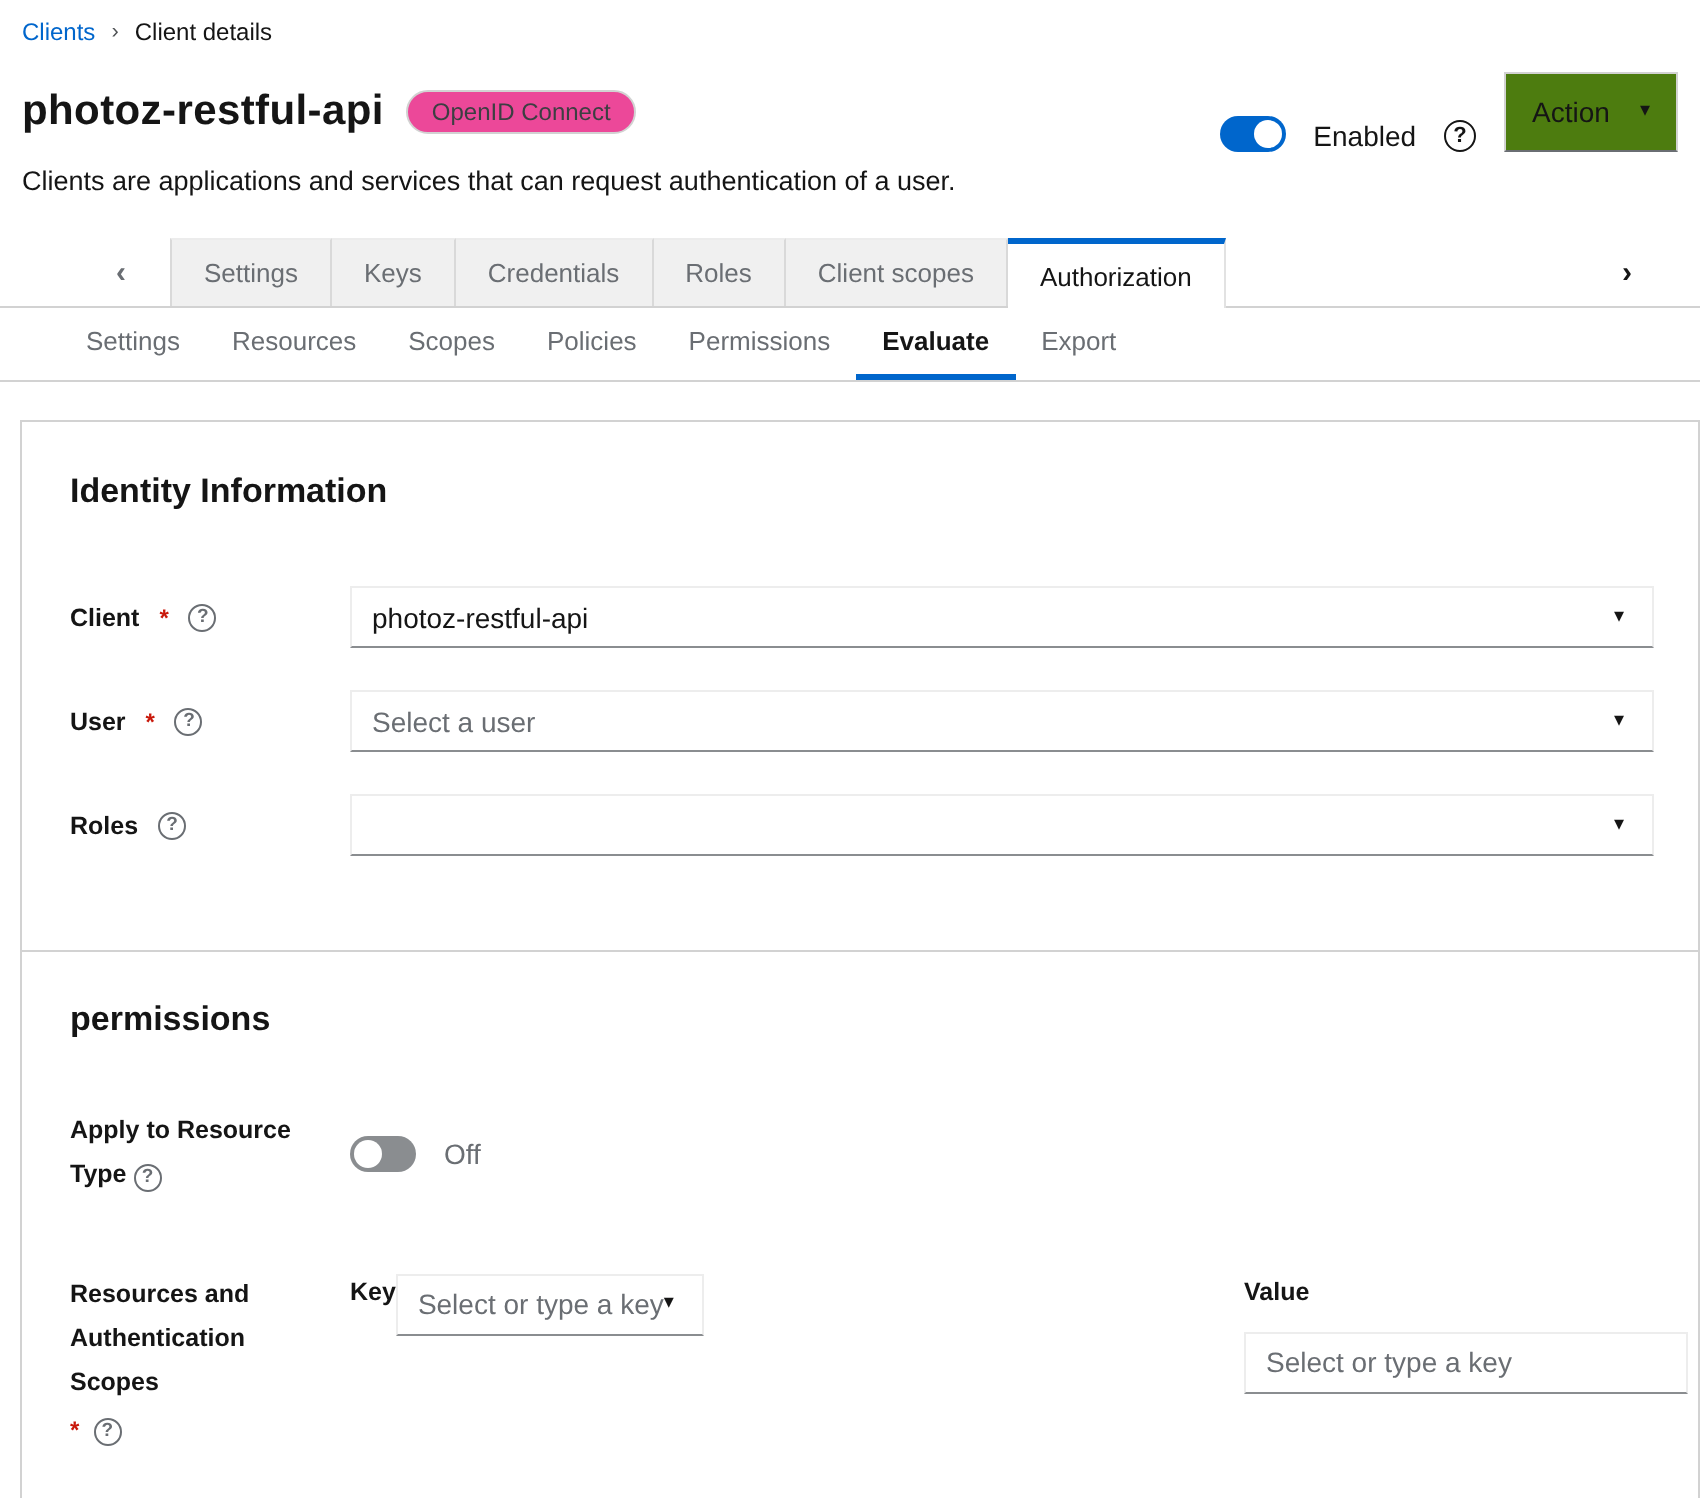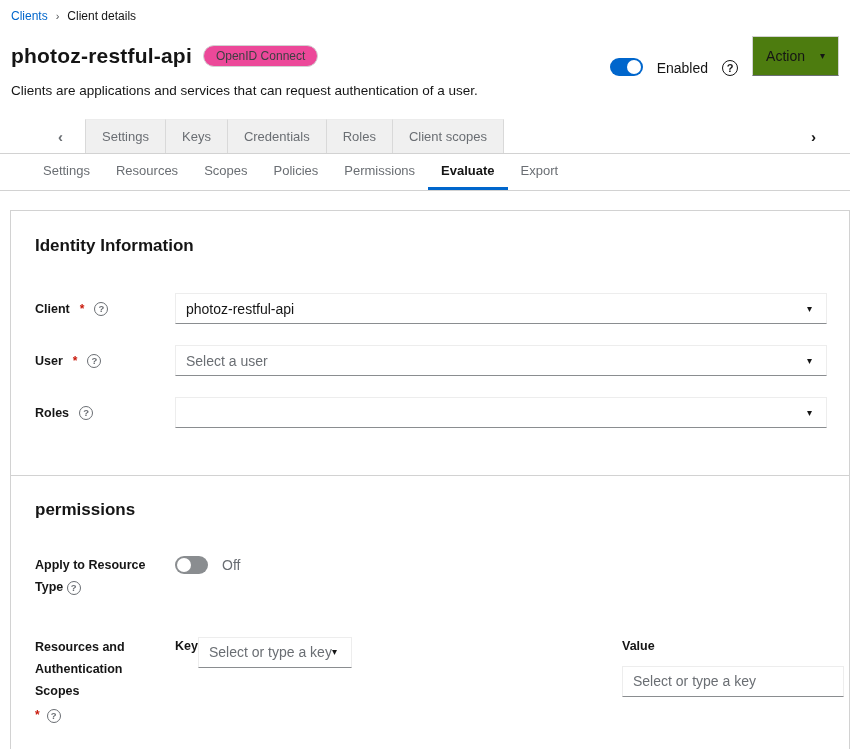--- a/index.html
+++ b/index.html
@@ -79,21 +79,21 @@
              border-bottom:1px solid #8a8d90; display:flex; align-items:center;
              padding:0 10px; font-size:14px; cursor:pointer; }
   .control .val { color:#151515; }
   .control .ph { color:#6a6e73; }
   .control .caret { margin-left:auto; padding-right:4px; }
   .control input { border:none; outline:none; width:100%; font-size:14px;
                    font-family:"Liberation Sans", sans-serif; color:#151515; background:transparent; padding:0; }
   .control input::placeholder { color:#6a6e73; opacity:1; }
 
   .toggle-row { margin-top:35px; display:flex; align-items:flex-start; }
-  .toggle-ctl { display:flex; align-items:center; gap:14px; margin-top:1px; }
+  .toggle-ctl { display:flex; align-items:center; gap:14px; margin-top:13px; }
   .off-label { color:#6a6e73; font-size:14px; }
 
   .kv-row { margin-top:38px; display:flex; align-items:flex-start; }
   .kv-cols { flex:1; display:flex; gap:15px; margin-right:-17px; }
   .kv-col-key { width:432px; flex-shrink:0; display:flex; flex-direction:row; }
   .kv-col-val { flex:1; display:flex; flex-direction:column; }
   .kv-header { font-size:12.5px; font-weight:700; margin:2px 0 13px 0; }
   .kv-col-key .control, .kv-col-val .control { flex:none; height:31px; }
   .req-line { display:flex; align-items:center; gap:7px; margin-top:3px; }
 
@@ -131,20 +131,21 @@
 </div>
 <div class="description">Clients are applications and services that can request authentication of a user.</div>
 
 <div class="tabbar">
   <span class="tab-scroll-left">‹</span>
   <div class="tab">Settings</div>
   <div class="tab">Keys</div>
   <div class="tab">Credentials</div>
   <div class="tab">Roles</div>
   <div class="tab">Client scopes</div>
+  <div class="tab active">Authorization</div>
   <span class="tab-scroll-right">›</span>
 </div>
 
 <div class="subtabs">
   <div class="subtab">Settings</div>
   <div class="subtab">Resources</div>
   <div class="subtab">Scopes</div>
   <div class="subtab">Policies</div>
   <div class="subtab">Permissions</div>
   <div class="subtab active">Evaluate</div>

